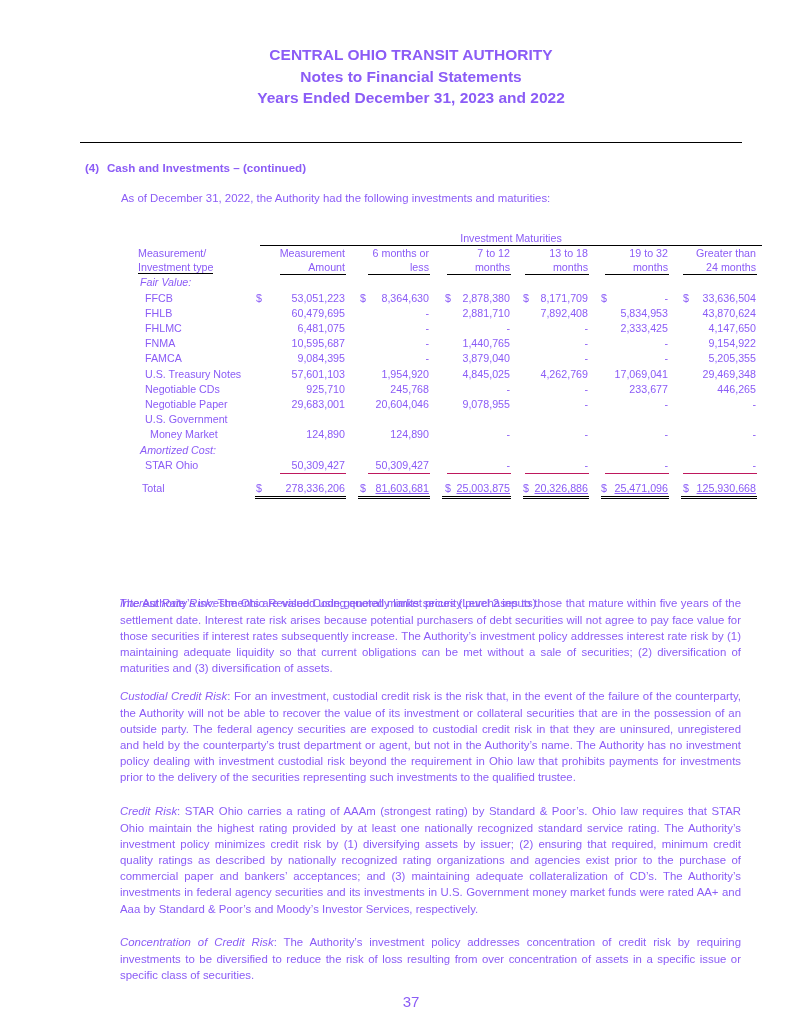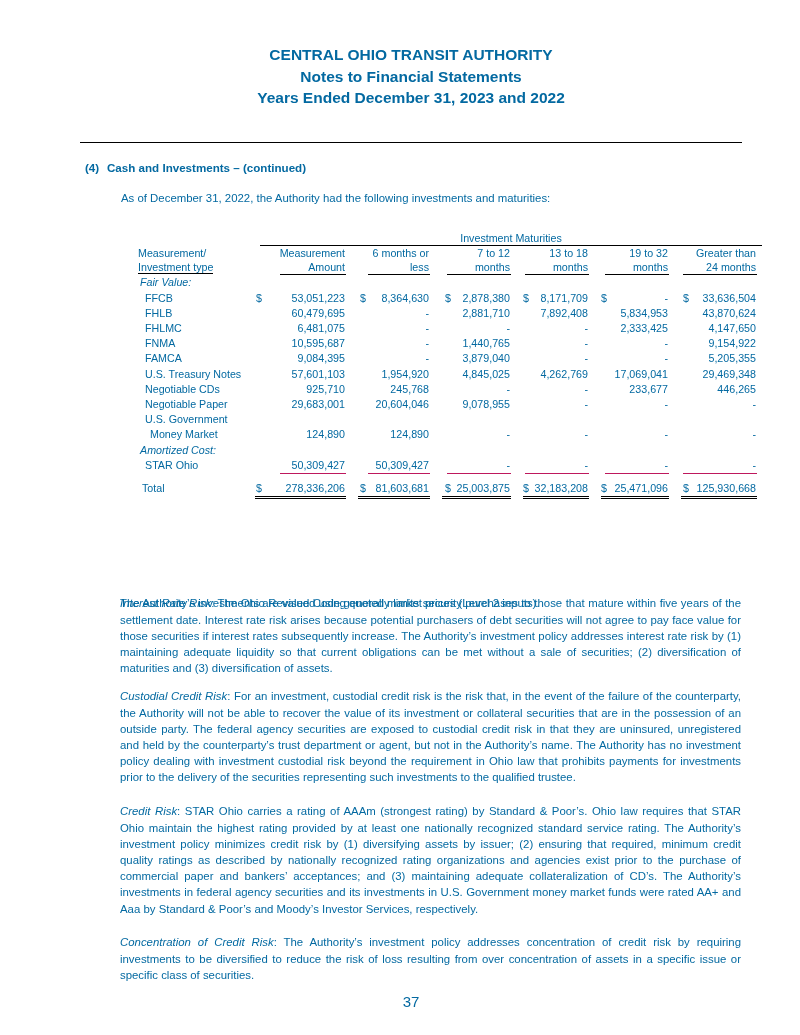--- a/index.html
+++ b/index.html
@@ -1,18 +1,18 @@
 <!DOCTYPE html>
 <html><head>
 <meta charset="utf-8">
 <style>
   html,body { margin:0; padding:0; background:#fff; }
   .page {
     position:relative; width:800px; height:1035px; background:#ffffff;
-    font-family:"Liberation Sans", sans-serif; color:#0369a1; overflow:hidden;
+    font-family:"Liberation Sans", sans-serif; color:#8b5cf6; overflow:hidden;
   }
   .title-block {
     position:absolute; top:44px; left:80px; width:662px;
     text-align:center; font-weight:bold; font-size:15.5px; line-height:21.5px;
   }
   .rule { position:absolute; top:142px; left:80px; width:662px; border-top:1.6px solid #000; }
   .section-heading {
     position:absolute; top:161px; left:85px; display:flex;
     font-weight:bold; font-size:11.6px;
   }
@@ -28,21 +28,21 @@
   .tc { position:relative; }
   .num { text-align:right; }
   .wrap { padding-right:1px; }
   .hul { border-bottom:1px solid #000; padding-right:1px; }
   .c1 .hul { margin-left:30px; } .c2 .hul { margin-left:22px; } .c3 .hul { margin-left:17px; }
   .c4 .hul { margin-left:14px; } .c5 .hul { margin-left:16px; } .c6 .hul { margin-left:14px; }
   .u1 { border-bottom:1px solid #be185d; }
   .c1 .u1 { margin-left:30px; } .c2 .u1 { margin-left:22px; } .c3 .u1 { margin-left:17px; }
   .c4 .u1 { margin-left:14px; } .c5 .u1 { margin-left:16px; } .c6 .u1 { margin-left:14px; }
   .u2 { border-bottom:3px double #000; }
-  .c1 .u2 { margin-left:5px; } .c2 .u2,.c3 .u2,.c4 .u2,.c5 .u2,.c6 .u2 { margin-left:12px; }
+  .c1 .u2 { margin-left:5px; } .c2 .u2,.c3 .u2,.c4 .u2,.c5 .u2,.c6 .u2 { margin-left:12px;text-decoration:underline; }
   .cur { position:absolute; top:0; }
   .c1 .cur { left:6px; } .c2 .cur { left:14px; } .c3 .cur { left:15px; }
   .c4 .cur { left:12px; } .c5 .cur { left:12px; } .c6 .cur { left:14px; }
   .lab-sec { font-style:italic; padding-left:2px; }
   .lab-item { padding-left:7px; }
   .lab-item2 { padding-left:12px; }
   .lab-total { padding-left:4px; }
   .total-row { margin-top:7px; }
   .hlabel-ul { border-bottom:1px solid #000; }
 
@@ -358,21 +358,21 @@
           <div class="tc num c2">
             <span class="cur">$</span>
             <div class="wrap u2"><span>81,603,681</span></div>
           </div>
           <div class="tc num c3">
             <span class="cur">$</span>
             <div class="wrap u2"><span>25,003,875</span></div>
           </div>
           <div class="tc num c4">
             <span class="cur">$</span>
-            <div class="wrap u2"><span>32,183,208</span></div>
+            <div class="wrap u2"><span>20,326,886</span></div>
           </div>
           <div class="tc num c5">
             <span class="cur">$</span>
             <div class="wrap u2"><span>25,471,096</span></div>
           </div>
           <div class="tc num c6">
             <span class="cur">$</span>
             <div class="wrap u2"><span>125,930,668</span></div>
           </div>
         </div>

